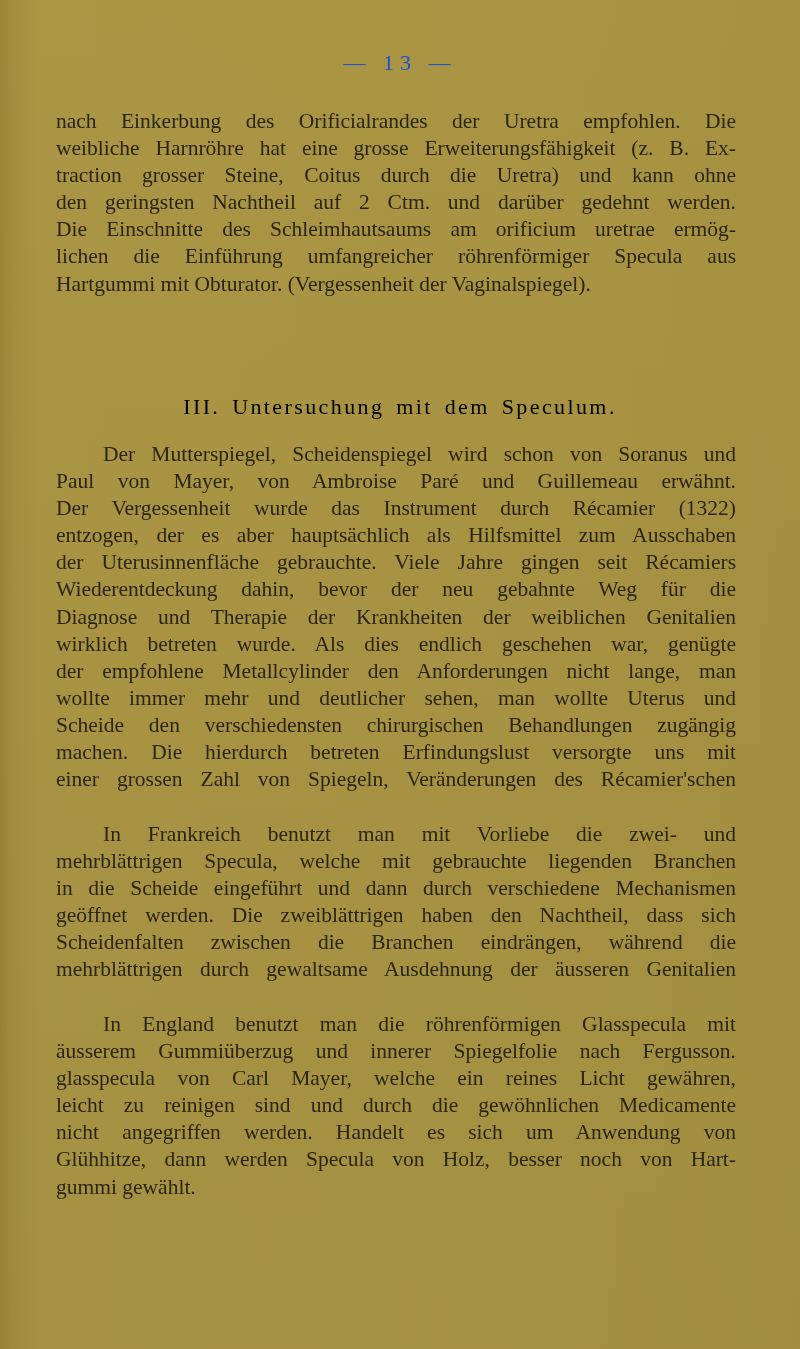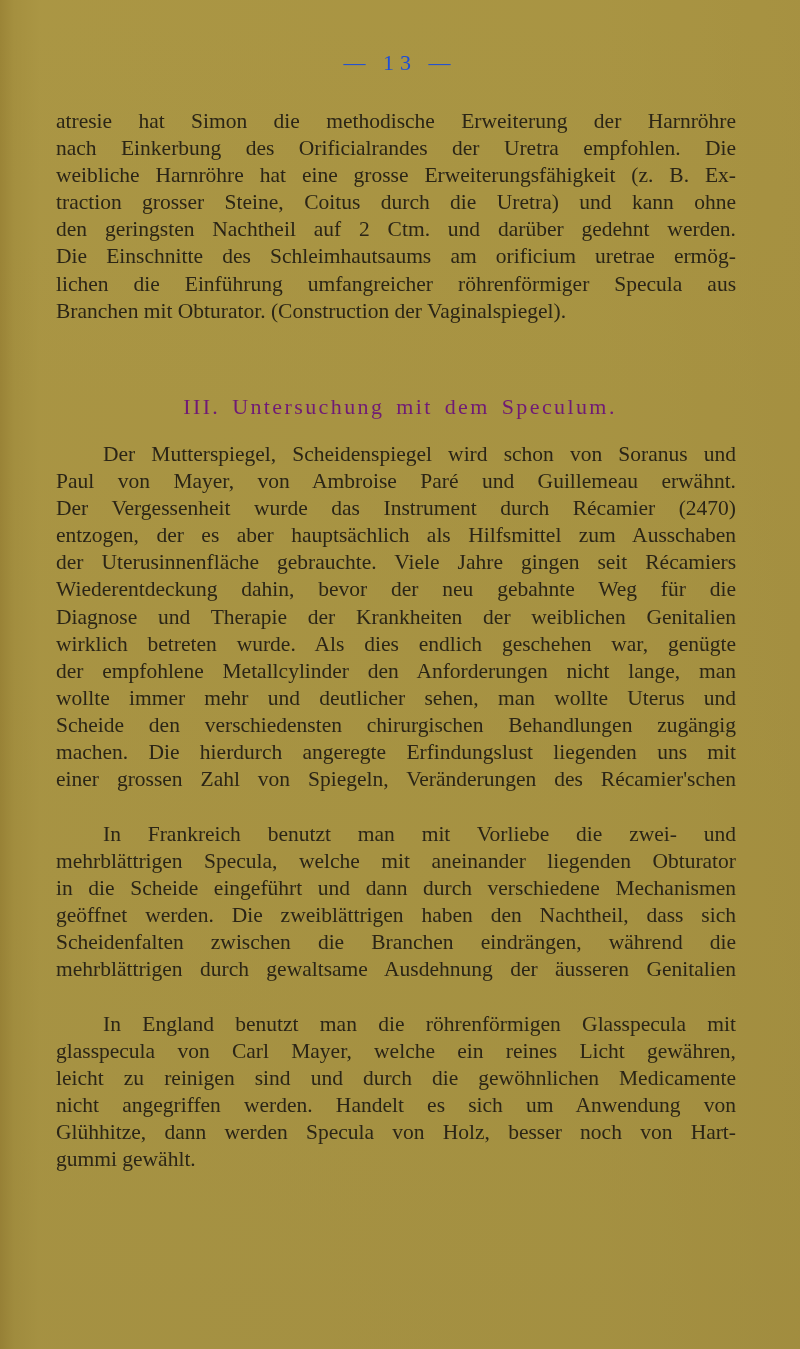--- a/index.html
+++ b/index.html
@@ -59,70 +59,70 @@
     }
     .heading {
       position: absolute;
       top: 394px;
       left: 0;
       width: 800px;
       text-align: center;
       font-size: 22px;
       letter-spacing: 2.4px;
       word-spacing: 4px;
-      color: #701a75;
+      color: #000000;
     }
   </style>
 </head>
 <body>
 
 <div class="page">
 
   <div class="page-number">— 13 —</div>
 
   <div class="text-block" style="top:108px;">
-    <span class="line">atresie hat Simon die methodische Erweiterung der Harnröhre</span>
     <span class="line">nach Einkerbung des Orificialrandes der Uretra empfohlen. Die</span>
     <span class="line">weibliche Harnröhre hat eine grosse Erweiterungsfähigkeit (z. B. Ex-</span>
     <span class="line">traction grosser Steine, Coitus durch die Uretra) und kann ohne</span>
     <span class="line">den geringsten Nachtheil auf 2 Ctm. und darüber gedehnt werden.</span>
     <span class="line">Die Einschnitte des Schleimhautsaums am orificium uretrae ermög-</span>
     <span class="line">lichen die Einführung umfangreicher röhrenförmiger Specula aus</span>
-    <span class="line last">Branchen mit Obturator. (Construction der Vaginalspiegel).</span>
+    <span class="line last">Hartgummi mit Obturator. (Vergessenheit der Vaginalspiegel).</span>
   </div>
 
   <div class="heading">III. Untersuchung mit dem Speculum.</div>
 
   <div class="text-block" style="top:441px;">
     <span class="line indent">Der Mutterspiegel, Scheidenspiegel wird schon von Soranus und</span>
     <span class="line">Paul von Mayer, von Ambroise Paré und Guillemeau erwähnt.</span>
-    <span class="line">Der Vergessenheit wurde das Instrument durch Récamier (2470)</span>
+    <span class="line">Der Vergessenheit wurde das Instrument durch Récamier (1322)</span>
     <span class="line">entzogen, der es aber hauptsächlich als Hilfsmittel zum Ausschaben</span>
     <span class="line">der Uterusinnenfläche gebrauchte. Viele Jahre gingen seit Récamiers</span>
     <span class="line">Wiederentdeckung dahin, bevor der neu gebahnte Weg für die</span>
     <span class="line">Diagnose und Therapie der Krankheiten der weiblichen Genitalien</span>
     <span class="line">wirklich betreten wurde. Als dies endlich geschehen war, genügte</span>
     <span class="line">der empfohlene Metallcylinder den Anforderungen nicht lange, man</span>
     <span class="line">wollte immer mehr und deutlicher sehen, man wollte Uterus und</span>
     <span class="line">Scheide den verschiedensten chirurgischen Behandlungen zugängig</span>
-    <span class="line">machen. Die hierdurch angeregte Erfindungslust liegenden uns mit</span>
+    <span class="line">machen. Die hierdurch betreten Erfindungslust versorgte uns mit</span>
     <span class="line">einer grossen Zahl von Spiegeln, Veränderungen des Récamier'schen</span>
   </div>
 
   <div class="text-block" style="top:821px;">
     <span class="line indent">In Frankreich benutzt man mit Vorliebe die zwei- und</span>
-    <span class="line">mehrblättrigen Specula, welche mit aneinander liegenden Obturator</span>
+    <span class="line">mehrblättrigen Specula, welche mit gebrauchte liegenden Branchen</span>
     <span class="line">in die Scheide eingeführt und dann durch verschiedene Mechanismen</span>
     <span class="line">geöffnet werden. Die zweiblättrigen haben den Nachtheil, dass sich</span>
     <span class="line">Scheidenfalten zwischen die Branchen eindrängen, während die</span>
     <span class="line">mehrblättrigen durch gewaltsame Ausdehnung der äusseren Genitalien</span>
   </div>
 
   <div class="text-block" style="top:1011px;">
     <span class="line indent">In England benutzt man die röhrenförmigen Glasspecula mit</span>
+    <span class="line">äusserem Gummiüberzug und innerer Spiegelfolie nach Fergusson.</span>
     <span class="line">glasspecula von Carl Mayer, welche ein reines Licht gewähren,</span>
     <span class="line">leicht zu reinigen sind und durch die gewöhnlichen Medicamente</span>
     <span class="line">nicht angegriffen werden. Handelt es sich um Anwendung von</span>
     <span class="line">Glühhitze, dann werden Specula von Holz, besser noch von Hart-</span>
     <span class="line last">gummi gewählt.</span>
   </div>
 
 </div>
 
 </body></html>

